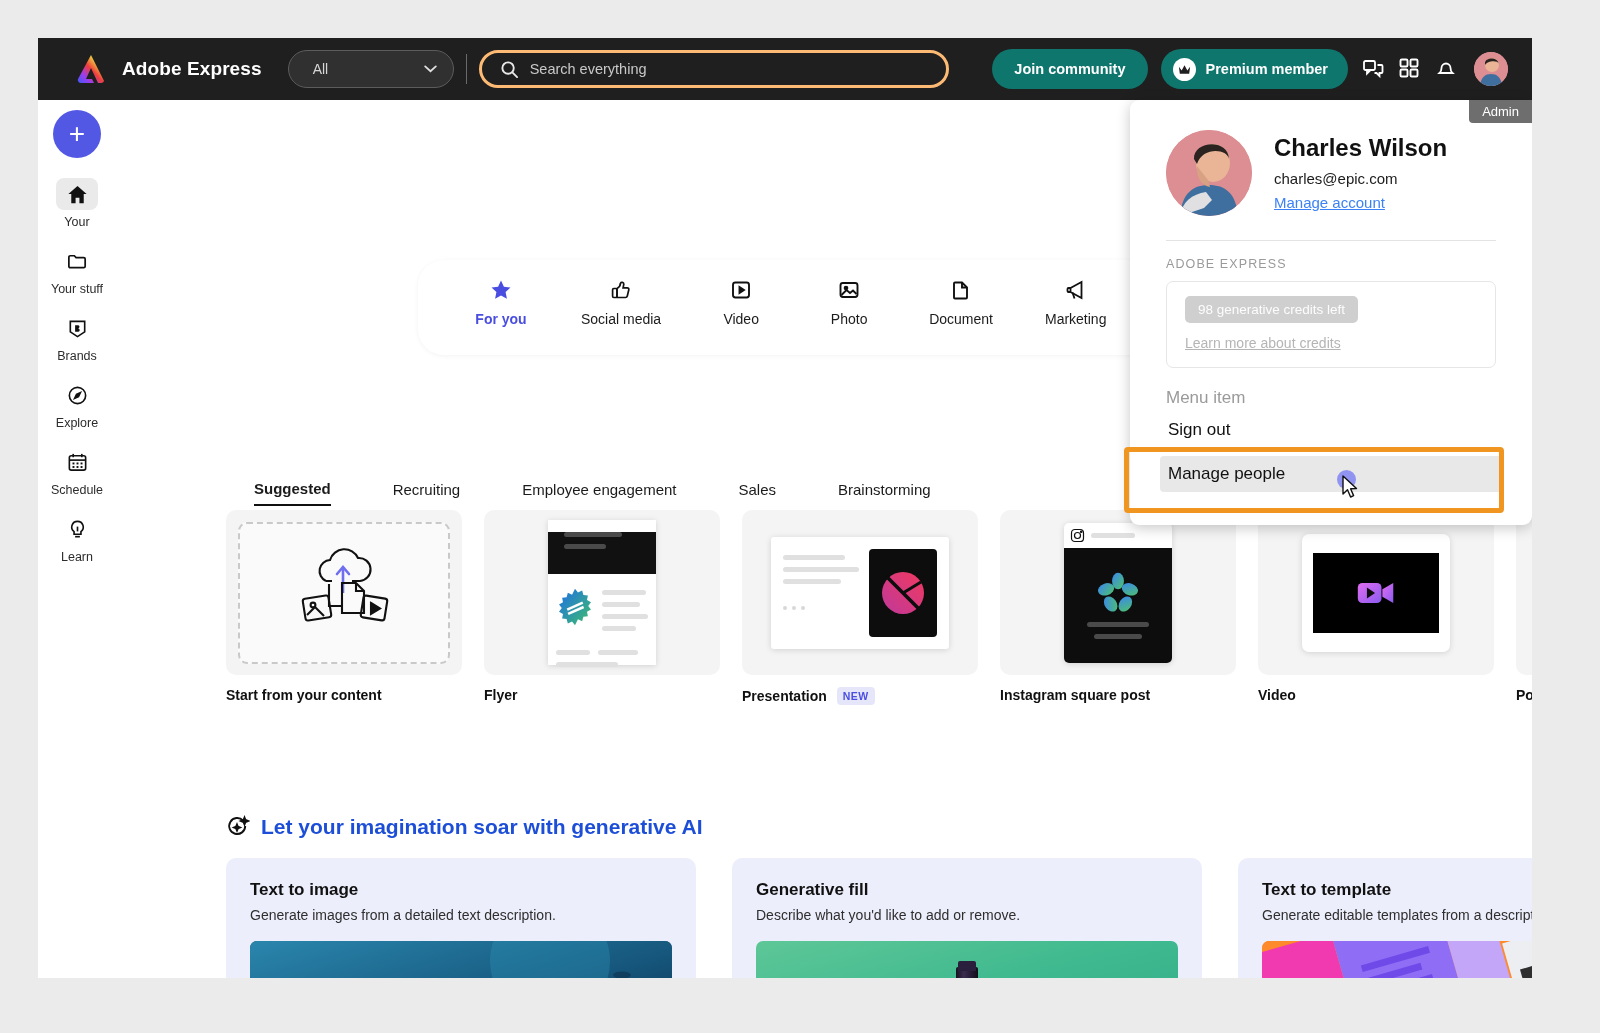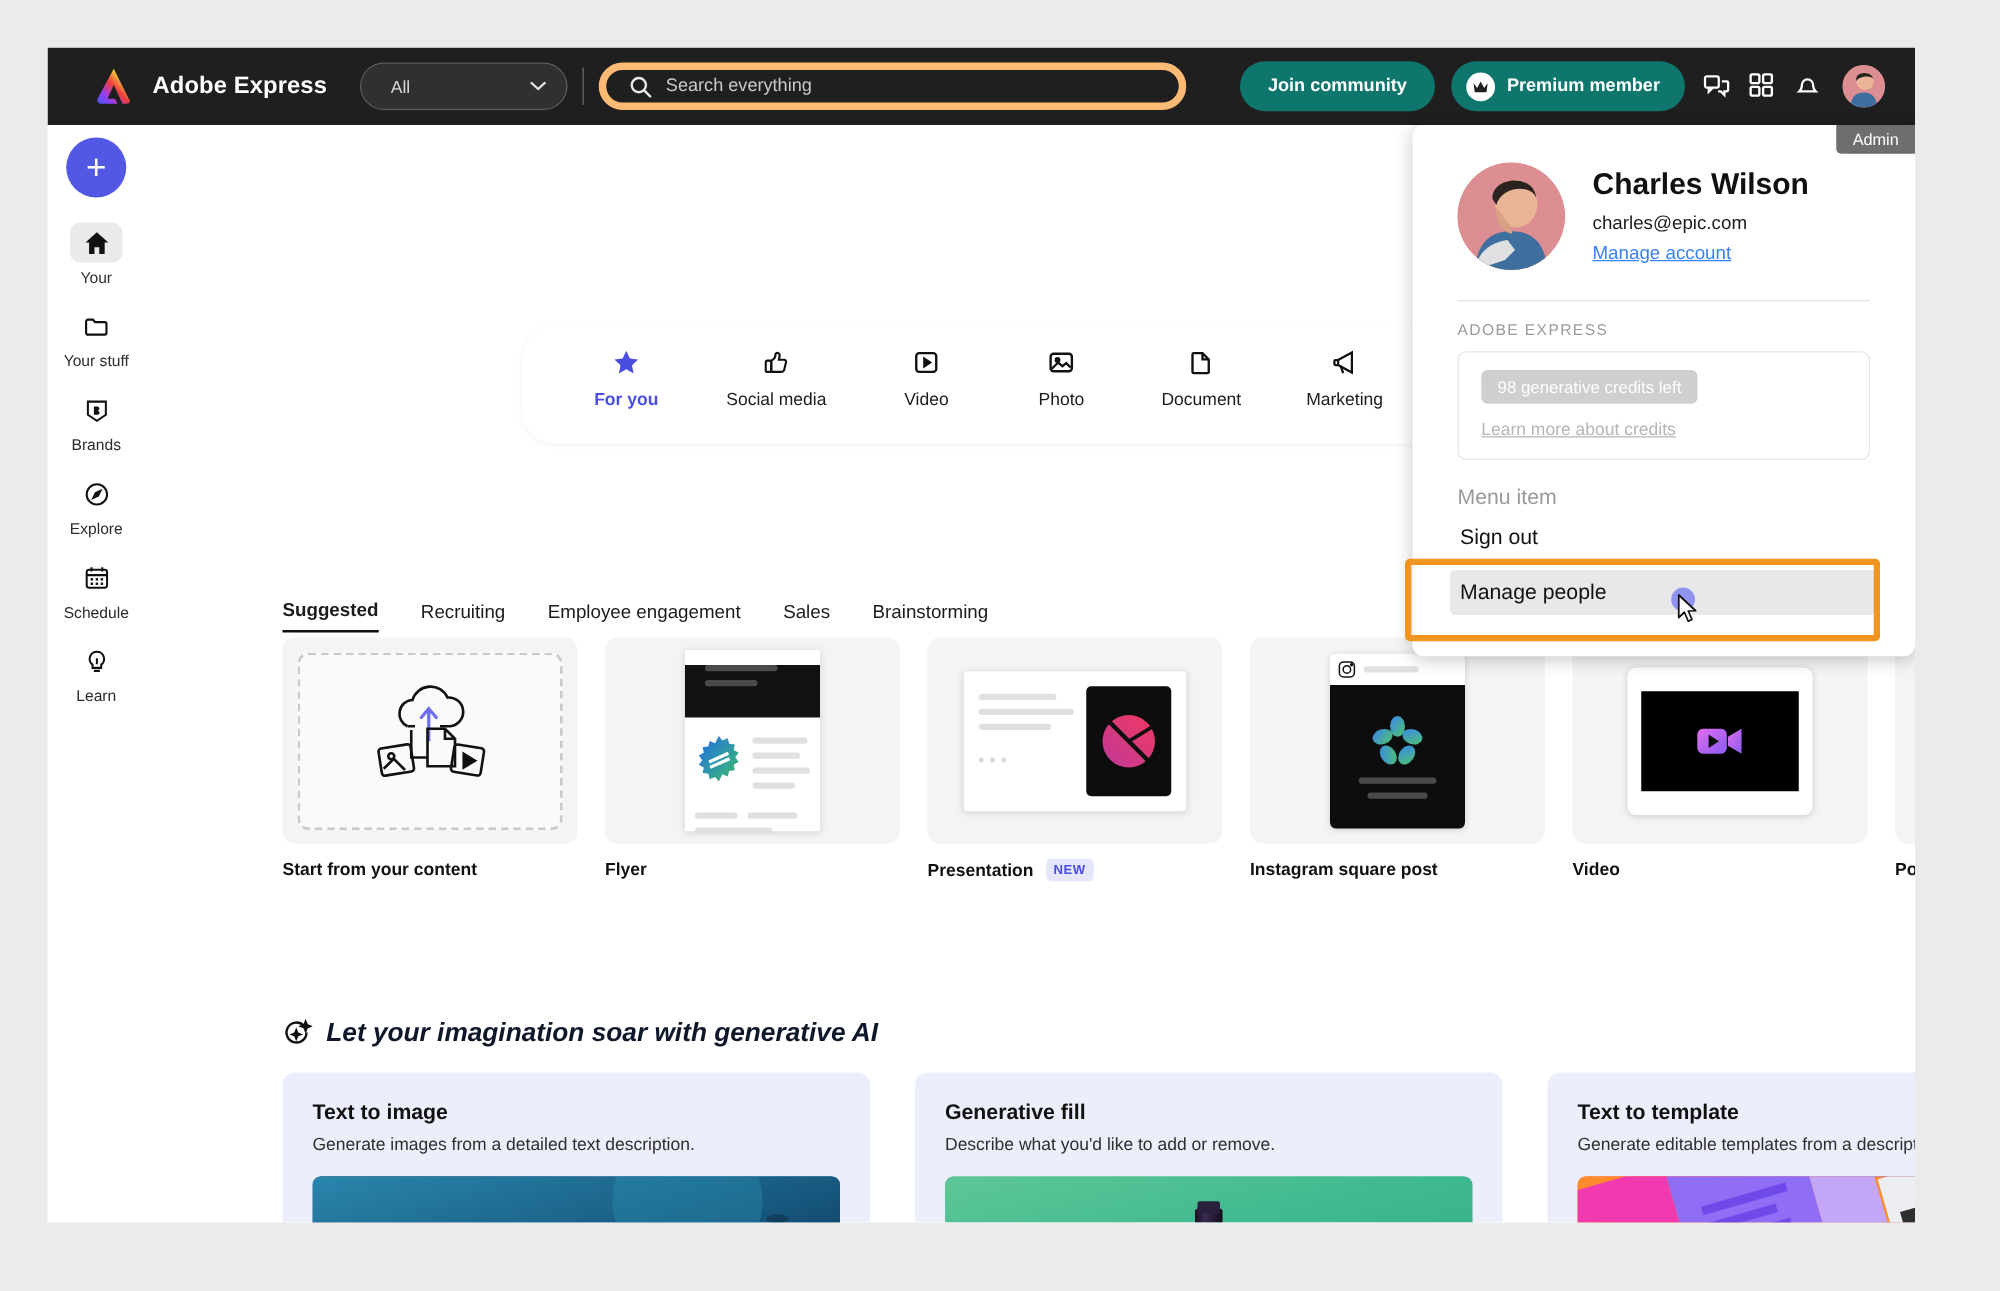--- a/index.html
+++ b/index.html
@@ -38,21 +38,21 @@
     width: 166px; height: 38px; border-radius: 19px;
     background: #303030; border: 1px solid #5c5c5c;
     display: flex; align-items: center; justify-content: space-between;
     padding: 0 16px 0 24px;
     color: #d6d6d6; font-size: 14px;
   }
   .chev { width: 13px; height: 8px; }
   .vdiv { width: 1px; height: 30px; background: #6a6a6a; margin: 0 12px; }
   .searchbox {
     width: 470px; height: 38px; border-radius: 19px;
-    border: 6px solid #fdba74; background: #1f1f1f;
+    border: 3px solid #fdba74; background: #1f1f1f;
     display: flex; align-items: center; gap: 11px;
     padding-left: 18px;
   }
   .searchbox input {
     background: transparent; border: none; outline: none;
     color: #d6d6d6; font-size: 14.5px;
     font-family: "Liberation Sans", sans-serif;
     width: 390px;
   }
   .searchbox input::placeholder { color: #c9c9c9; }
@@ -155,21 +155,21 @@
   .cat .ci { height: 27px; display: flex; align-items: center; color: #101010; }
   .cat .cl { font-size: 14px; color: #1b1b1b; white-space: nowrap; }
   .cat.active .cl { color: #4a4ee0; font-weight: bold; text-align: center; }
   .cat.active .ci { color: #4a4ee0; }
 
   
   .subtabs {
     position: absolute; left: 110px; top: 380px;
     display: flex; gap: 34px; align-items: center;
   }
-  .subtab { font-size: 15px; color: #1b1b1b; padding-bottom: 7px; white-space: nowrap; }
+  .subtab { font-size: 15px; color: #1b1b1b; padding-bottom: 7px; white-space: nowrap; margin-left: 28px; }
   .subtab.active { font-weight: bold; border-bottom: 2.5px solid #111; }
 
   
   .tmpl-row {
     position: absolute; left: 110px; top: 410px;
     display: flex; gap: 22px;
   }
   .tcard { width: 236px; }
   .tthumb {
     width: 236px; height: 165px; border-radius: 10px;
@@ -222,21 +222,21 @@
     box-shadow: 0 1px 6px rgba(0,0,0,.14);
     display: flex; align-items: center; justify-content: center;
   }
   .vid-inner { width: 126px; height: 80px; background: #000;
                display: flex; align-items: center; justify-content: center; }
 
   
   .gen-head {
     position: absolute; left: 110px; top: 715px;
     display: flex; align-items: center; gap: 11px;
-    font-size: 21px; font-weight: bold; color: #0f172a; font-style: italic;
+    font-size: 21px; font-weight: bold; color: #1d4ed8;
   }
   .gen-row { position: absolute; left: 110px; top: 758px; display: flex; gap: 36px; }
   .gcard {
     width: 470px; background: #eceefb; border-radius: 10px;
     padding: 22px 24px 0 24px;
   }
   .gtitle { font-size: 17px; font-weight: bold; color: #111; }
   .gdesc { font-size: 14px; color: #2e2e2e; margin-top: 7px; }
   .gimg {
     margin-top: 18px; width: 422px; height: 125px; border-radius: 7px; overflow: hidden;

